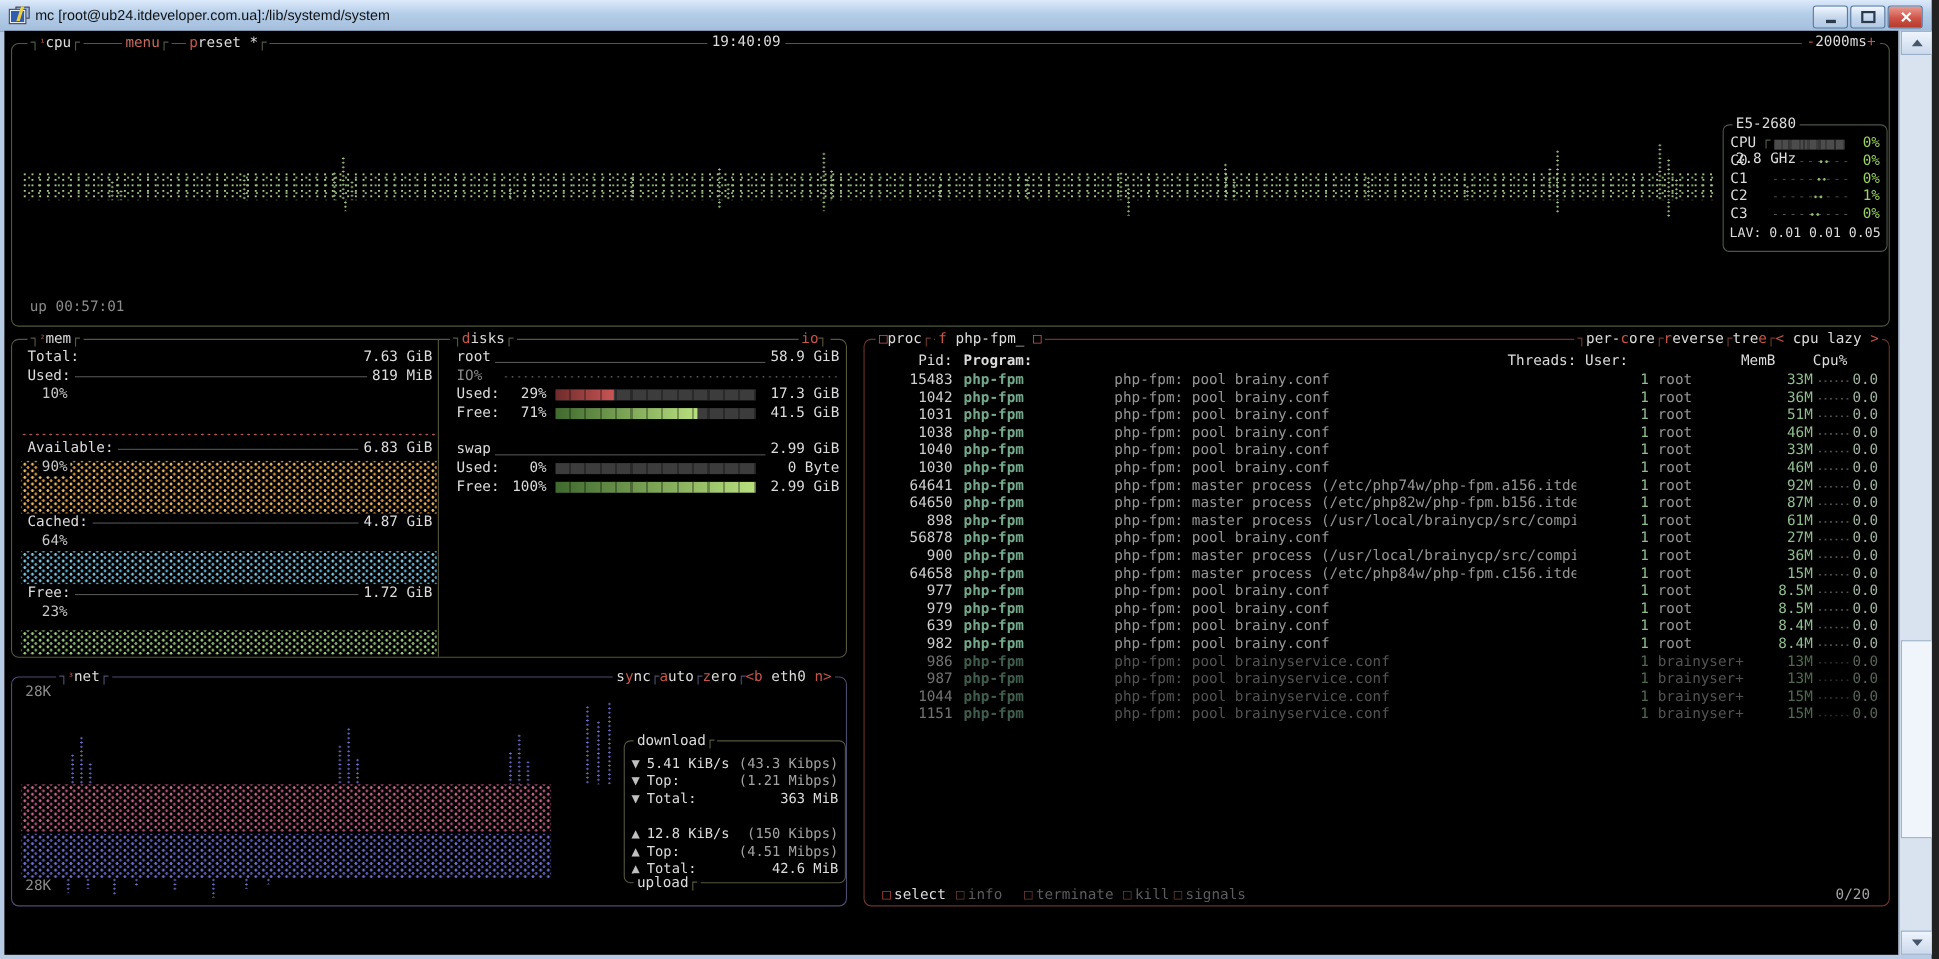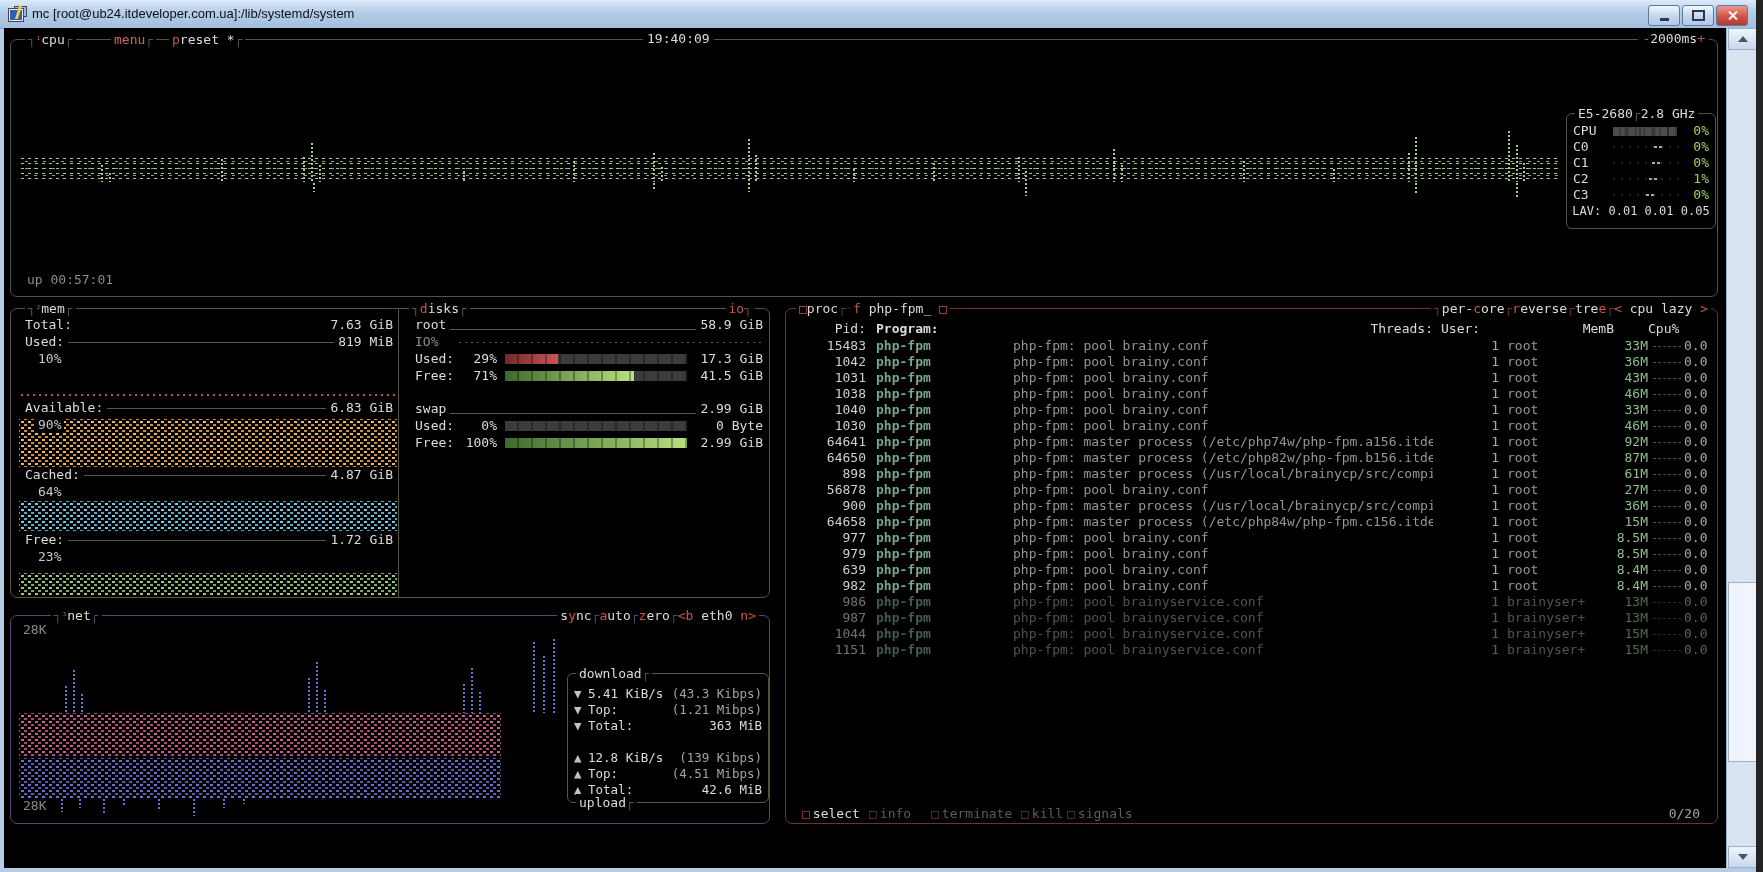--- a/index.html
+++ b/index.html
@@ -39,21 +39,21 @@
   #box-cpu .bk,#cpu-panel .bk{color:#4d5a40;} #box-mem .bk{color:#56573b;} #box-net .bk{color:#4c4c70;} #box-proc .bk{color:#6b342c;} #dl-box .bk{color:#56573b;}
   sup.hk{font-size:9px;}
   .menu-red{color:#c96a5e;}
   
   #cpu-graph{position:absolute;left:8px;top:100px;width:1540px;height:82px;}
   #cpu-baseline{position:absolute;left:0;top:16px;width:100%;height:26px;background-image:radial-gradient(#a8c88c 1.1px,transparent 1.4px),radial-gradient(#7fa868 1px,transparent 1.3px);background-size:7px 5px,9px 7px;background-position:0 0,3px 2px;}
   .spike{position:absolute;width:6px;background-size:6px 4px;}
   .sp-green{background-image:radial-gradient(#a8c88c 1.1px,transparent 1.4px);}
   .sp-purple{background-image:radial-gradient(#6e6ecd 1.1px,transparent 1.4px);}
   #cpu-panel{position:absolute;left:1555px;top:73px;width:148px;height:114px;border:1px solid #4d564a;border-radius:6px;background:#000;}
-  #cpu-panel .blabel{left:8px;}
+  #cpu-panel .blabel{left:8px;flex-direction:column;}
   .core-rows{position:absolute;left:0;top:9px;right:0;}
   .core-row{display:flex;align-items:center;height:16px;padding:0 6px;}
   .core-lbl{width:32px;color:#dcdcdc;}
   .meter{flex:1;height:4px;margin:0 5px;position:relative;background-image:radial-gradient(#555 1px,transparent 1.2px);background-size:8px 4px;}
   .meter.bar{height:9px;background:repeating-linear-gradient(90deg,#4c4c4c 0 6px,#3c3c3c 6px 8px);}
   .gdot{position:absolute;top:0;width:9px;height:4px;background-image:radial-gradient(#8fbf6a 1.2px,transparent 1.4px);background-size:5px 4px;}
   .core-val{width:24px;text-align:right;color:#9ad465;}
   .lav{position:absolute;left:0;right:0;top:89px;text-align:center;color:#dcdcdc;font-size:12px;}
   #uptime{position:absolute;left:16px;top:232px;color:#8c8c8c;}
   #clock{position:absolute;left:632px;top:-9px;background:#000;padding:0 4px;z-index:3;}
@@ -372,21 +372,21 @@
         <div class="nrow" style="top:44px">
             <span class="arr">▼</span>
             <span class="sp1">Total:</span>
             <span class="fill"></span>
             <span class="nvw">363 MiB</span>
           </div>
         <div class="nrow" style="top:76px">
             <span class="arr">▲</span>
             <span class="sp1">12.8 KiB/s</span>
             <span class="fill"></span>
-            <span class="nv">(139 Kibps)</span>
+            <span class="nv">(150 Kibps)</span>
           </div>
         <div class="nrow" style="top:92px">
             <span class="arr">▲</span>
             <span class="sp1">Top:</span>
             <span class="fill"></span>
             <span class="nv">(4.51 Mibps)</span>
           </div>
         <div class="nrow" style="top:108px">
             <span class="arr">▲</span>
             <span class="sp1">Total:</span>
@@ -406,21 +406,21 @@
         <span class="wt"><span>tre</span><span class="hk">e</span><span></span></span><span class="bk">┌</span>
         <span class="hk">&lt;</span><span class="wt"> cpu lazy </span><span class="hk">&gt;</span>
       </div>
 
       <div id="proc-head" class="phead">
         <span class="c-pid">Pid:</span><span class="c-prog">Program:</span><span class="c-thr">Threads:</span><span class="c-usr">User:</span><span class="c-mem">MemB</span><span class="c-dots"></span><span class="c-cpu">Cpu%</span>
       </div>
       <div id="proc-rows">
           <div class="prow"><span class="c-pid">15483</span><span class="c-prog">php-fpm</span><span class="c-cmd">php-fpm: pool brainy.conf</span><span class="c-thr">1</span><span class="c-usr">root</span><span class="c-mem">33M</span><span class="c-dots"><i></i></span><span class="c-cpu">0.0</span></div>
           <div class="prow"><span class="c-pid">1042</span><span class="c-prog">php-fpm</span><span class="c-cmd">php-fpm: pool brainy.conf</span><span class="c-thr">1</span><span class="c-usr">root</span><span class="c-mem">36M</span><span class="c-dots"><i></i></span><span class="c-cpu">0.0</span></div>
-          <div class="prow"><span class="c-pid">1031</span><span class="c-prog">php-fpm</span><span class="c-cmd">php-fpm: pool brainy.conf</span><span class="c-thr">1</span><span class="c-usr">root</span><span class="c-mem">43M</span><span class="c-dots"><i></i></span><span class="c-cpu">0.0</span></div>
+          <div class="prow"><span class="c-pid">1031</span><span class="c-prog">php-fpm</span><span class="c-cmd">php-fpm: pool brainy.conf</span><span class="c-thr">1</span><span class="c-usr">root</span><span class="c-mem">51M</span><span class="c-dots"><i></i></span><span class="c-cpu">0.0</span></div>
           <div class="prow"><span class="c-pid">1038</span><span class="c-prog">php-fpm</span><span class="c-cmd">php-fpm: pool brainy.conf</span><span class="c-thr">1</span><span class="c-usr">root</span><span class="c-mem">46M</span><span class="c-dots"><i></i></span><span class="c-cpu">0.0</span></div>
           <div class="prow"><span class="c-pid">1040</span><span class="c-prog">php-fpm</span><span class="c-cmd">php-fpm: pool brainy.conf</span><span class="c-thr">1</span><span class="c-usr">root</span><span class="c-mem">33M</span><span class="c-dots"><i></i></span><span class="c-cpu">0.0</span></div>
           <div class="prow"><span class="c-pid">1030</span><span class="c-prog">php-fpm</span><span class="c-cmd">php-fpm: pool brainy.conf</span><span class="c-thr">1</span><span class="c-usr">root</span><span class="c-mem">46M</span><span class="c-dots"><i></i></span><span class="c-cpu">0.0</span></div>
           <div class="prow"><span class="c-pid">64641</span><span class="c-prog">php-fpm</span><span class="c-cmd">php-fpm: master process (/etc/php74w/php-fpm.a156.itdeve</span><span class="c-thr">1</span><span class="c-usr">root</span><span class="c-mem">92M</span><span class="c-dots"><i></i></span><span class="c-cpu">0.0</span></div>
           <div class="prow"><span class="c-pid">64650</span><span class="c-prog">php-fpm</span><span class="c-cmd">php-fpm: master process (/etc/php82w/php-fpm.b156.itdeve</span><span class="c-thr">1</span><span class="c-usr">root</span><span class="c-mem">87M</span><span class="c-dots"><i></i></span><span class="c-cpu">0.0</span></div>
           <div class="prow"><span class="c-pid">898</span><span class="c-prog">php-fpm</span><span class="c-cmd">php-fpm: master process (/usr/local/brainycp/src/compile</span><span class="c-thr">1</span><span class="c-usr">root</span><span class="c-mem">61M</span><span class="c-dots"><i></i></span><span class="c-cpu">0.0</span></div>
           <div class="prow"><span class="c-pid">56878</span><span class="c-prog">php-fpm</span><span class="c-cmd">php-fpm: pool brainy.conf</span><span class="c-thr">1</span><span class="c-usr">root</span><span class="c-mem">27M</span><span class="c-dots"><i></i></span><span class="c-cpu">0.0</span></div>
           <div class="prow"><span class="c-pid">900</span><span class="c-prog">php-fpm</span><span class="c-cmd">php-fpm: master process (/usr/local/brainycp/src/compile</span><span class="c-thr">1</span><span class="c-usr">root</span><span class="c-mem">36M</span><span class="c-dots"><i></i></span><span class="c-cpu">0.0</span></div>
           <div class="prow"><span class="c-pid">64658</span><span class="c-prog">php-fpm</span><span class="c-cmd">php-fpm: master process (/etc/php84w/php-fpm.c156.itdeve</span><span class="c-thr">1</span><span class="c-usr">root</span><span class="c-mem">15M</span><span class="c-dots"><i></i></span><span class="c-cpu">0.0</span></div>
           <div class="prow"><span class="c-pid">977</span><span class="c-prog">php-fpm</span><span class="c-cmd">php-fpm: pool brainy.conf</span><span class="c-thr">1</span><span class="c-usr">root</span><span class="c-mem">8.5M</span><span class="c-dots"><i></i></span><span class="c-cpu">0.0</span></div>

